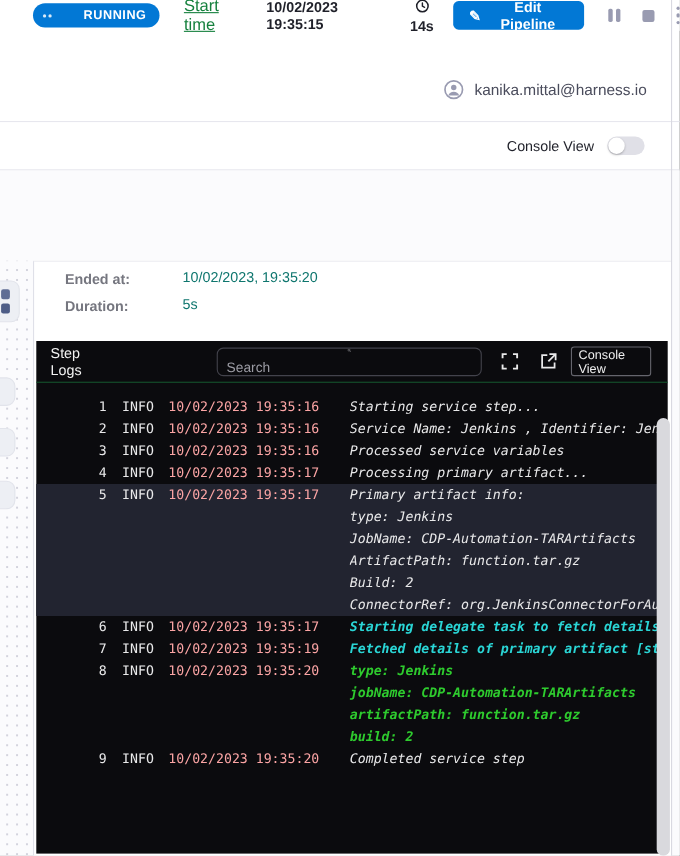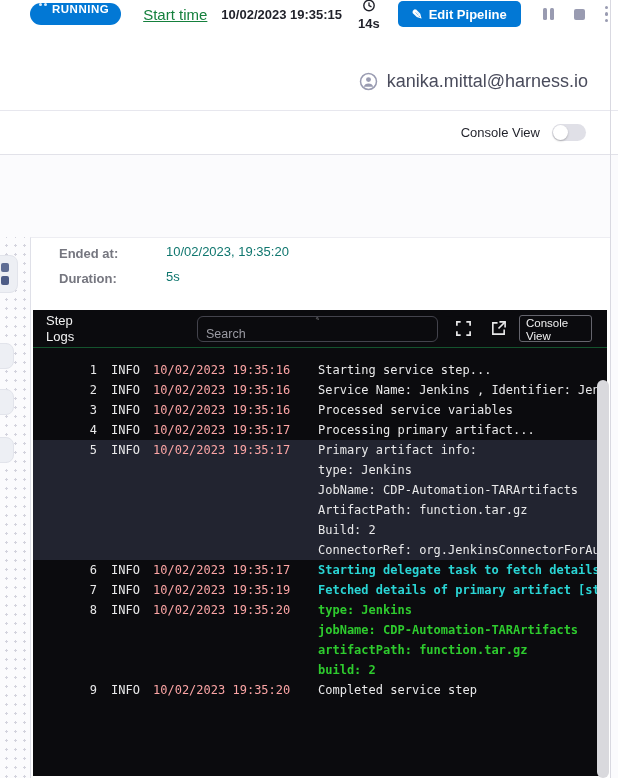--- a/index.html
+++ b/index.html
@@ -3,38 +3,38 @@
 <meta charset="utf-8">
 <style>
   * { margin:0; padding:0; box-sizing:border-box; }
   html,body { width:618px; height:778px; }
   body { font-family:"Liberation Sans", sans-serif; background:#fff; position:relative; overflow:hidden; }
   .abs { position:absolute; }
 
   
   .topbar { top:0; left:0; width:618px; height:28px; background:#fff; display:flex; align-items:center; }
   .status-badge { margin-left:30px; height:22px; background:#0278d5; color:#fff; border-radius:12px;
-    display:flex; padding:0 12px 0 9px; font-size:11.5px; font-weight:bold; letter-spacing:.5px; }
+    display:flex; align-items:center; padding:0 12px 0 9px; font-size:11.5px; font-weight:bold; letter-spacing:.5px;gap:24px; }
   .run-dots { display:inline-flex; gap:2px; margin-right:5px; }
   .run-dots i { width:3px; height:3px; border-radius:50%; background:#fff; opacity:.85; }
   .start-label { margin-left:22px; font-size:15px; color:#15803d;text-decoration:underline; }
   .start-value { margin-left:14px; font-size:13px; font-weight:600; color:#1f2029; }
   .clock-wrap { margin-left:16px; display:flex; align-items:center; gap:4px; font-size:13px; font-weight:600; color:#1f2029;flex-direction:column; }
   .edit-btn { margin-left:18px; height:26px; background:#0278d5; color:#fff; border:none; border-radius:5px;
     padding:0 14px; font-size:13px; font-weight:600; display:flex; align-items:center; gap:6px; cursor:pointer; font-family:inherit; }
   .exec-icons { margin-left:22px; display:flex; align-items:center; gap:20px; }
   .icon-pause { display:flex; gap:3px; }
   .icon-pause i { width:4px; height:12px; background:#999bb1; border-radius:1.5px; }
   .icon-stop { width:11px; height:11px; background:#999bb1; border-radius:2px; }
   .icon-kebab { display:flex; flex-direction:column; gap:3px; align-items:center; }
   .icon-kebab i { width:3.5px; height:3.5px; border-radius:50%; background:#999bb1; }
 
   
   .user-row { top:66px; left:0; width:610px; height:30px; display:flex; align-items:center; justify-content:flex-end; padding-right:22px; gap:9px; }
-  .user-email { font-size:18px; color:#4a4c5c; }
+  .user-email { font-size:14px; color:#4a4c5c; }
 
   .divider1 { top:110px; left:0; width:618px; height:0; border-top:1px solid #e7e7ee; }
   .toggle-row { top:111px; left:0; width:610px; height:43px; display:flex; align-items:center; justify-content:flex-end; padding-right:24px; gap:12px; }
   .toggle-label { font-size:13px; color:#1f2029; }
   .toggle { width:34px; height:17px; background:#e0e0e7; border-radius:9px; position:relative; cursor:pointer; }
   .toggle .knob { position:absolute; left:1px; top:1px; width:15px; height:15px; background:#fff; border-radius:50%; box-shadow:0 1px 2px rgba(0,0,0,.25); }
   .divider2 { top:154px; left:0; width:618px; height:0; border-top:1px solid #e2e2e9; }
 
   
   .main-bg { top:155px; left:0; width:618px; height:623px; background:#fbfbfd; }
@@ -61,21 +61,21 @@
   .console-view-btn { margin-left:11px; width:73px; height:27px; border:1px solid #65656d; border-radius:3px; background:transparent;
     color:#f0f0f0; font-size:11.5px; line-height:12.5px; text-align:left; padding:1px 6px; cursor:pointer; font-family:inherit; }
 
   .log-list { padding-top:12px; font-family:"DejaVu Sans Mono", monospace; font-size:12px; }
   .log-row { display:grid; grid-template-columns:52px 42px 179px 1fr; padding-left:12px; }
   .log-row.highlight { background:#222430; }
   .log-num { text-align:right; line-height:20px; color:#e9e9ea; }
   .log-level { padding-left:14px; line-height:20px; color:#e9e9ea; }
   .log-time { padding-left:14px; line-height:20px; color:#fca5a5; white-space:nowrap; }
   .log-msg { overflow:hidden; }
-  .log-line { line-height:20px; white-space:nowrap; }
+  .log-line { line-height:20px; white-space:nowrap;font-style:italic; }
   .log-line.plain { color:#e9e9ea; }
   .log-line.cyan { color:#2ad5d5; font-weight:bold; }
   .log-line.green { color:#2ecb2e; font-weight:bold; }
 
   .scroll-thumb { top:380px; left:597px; width:12px; height:398px; background:#d9d9dd; border-radius:6px; cursor:pointer; }
 </style>
 </head>
 <body>
 
 <div class="abs topbar">

